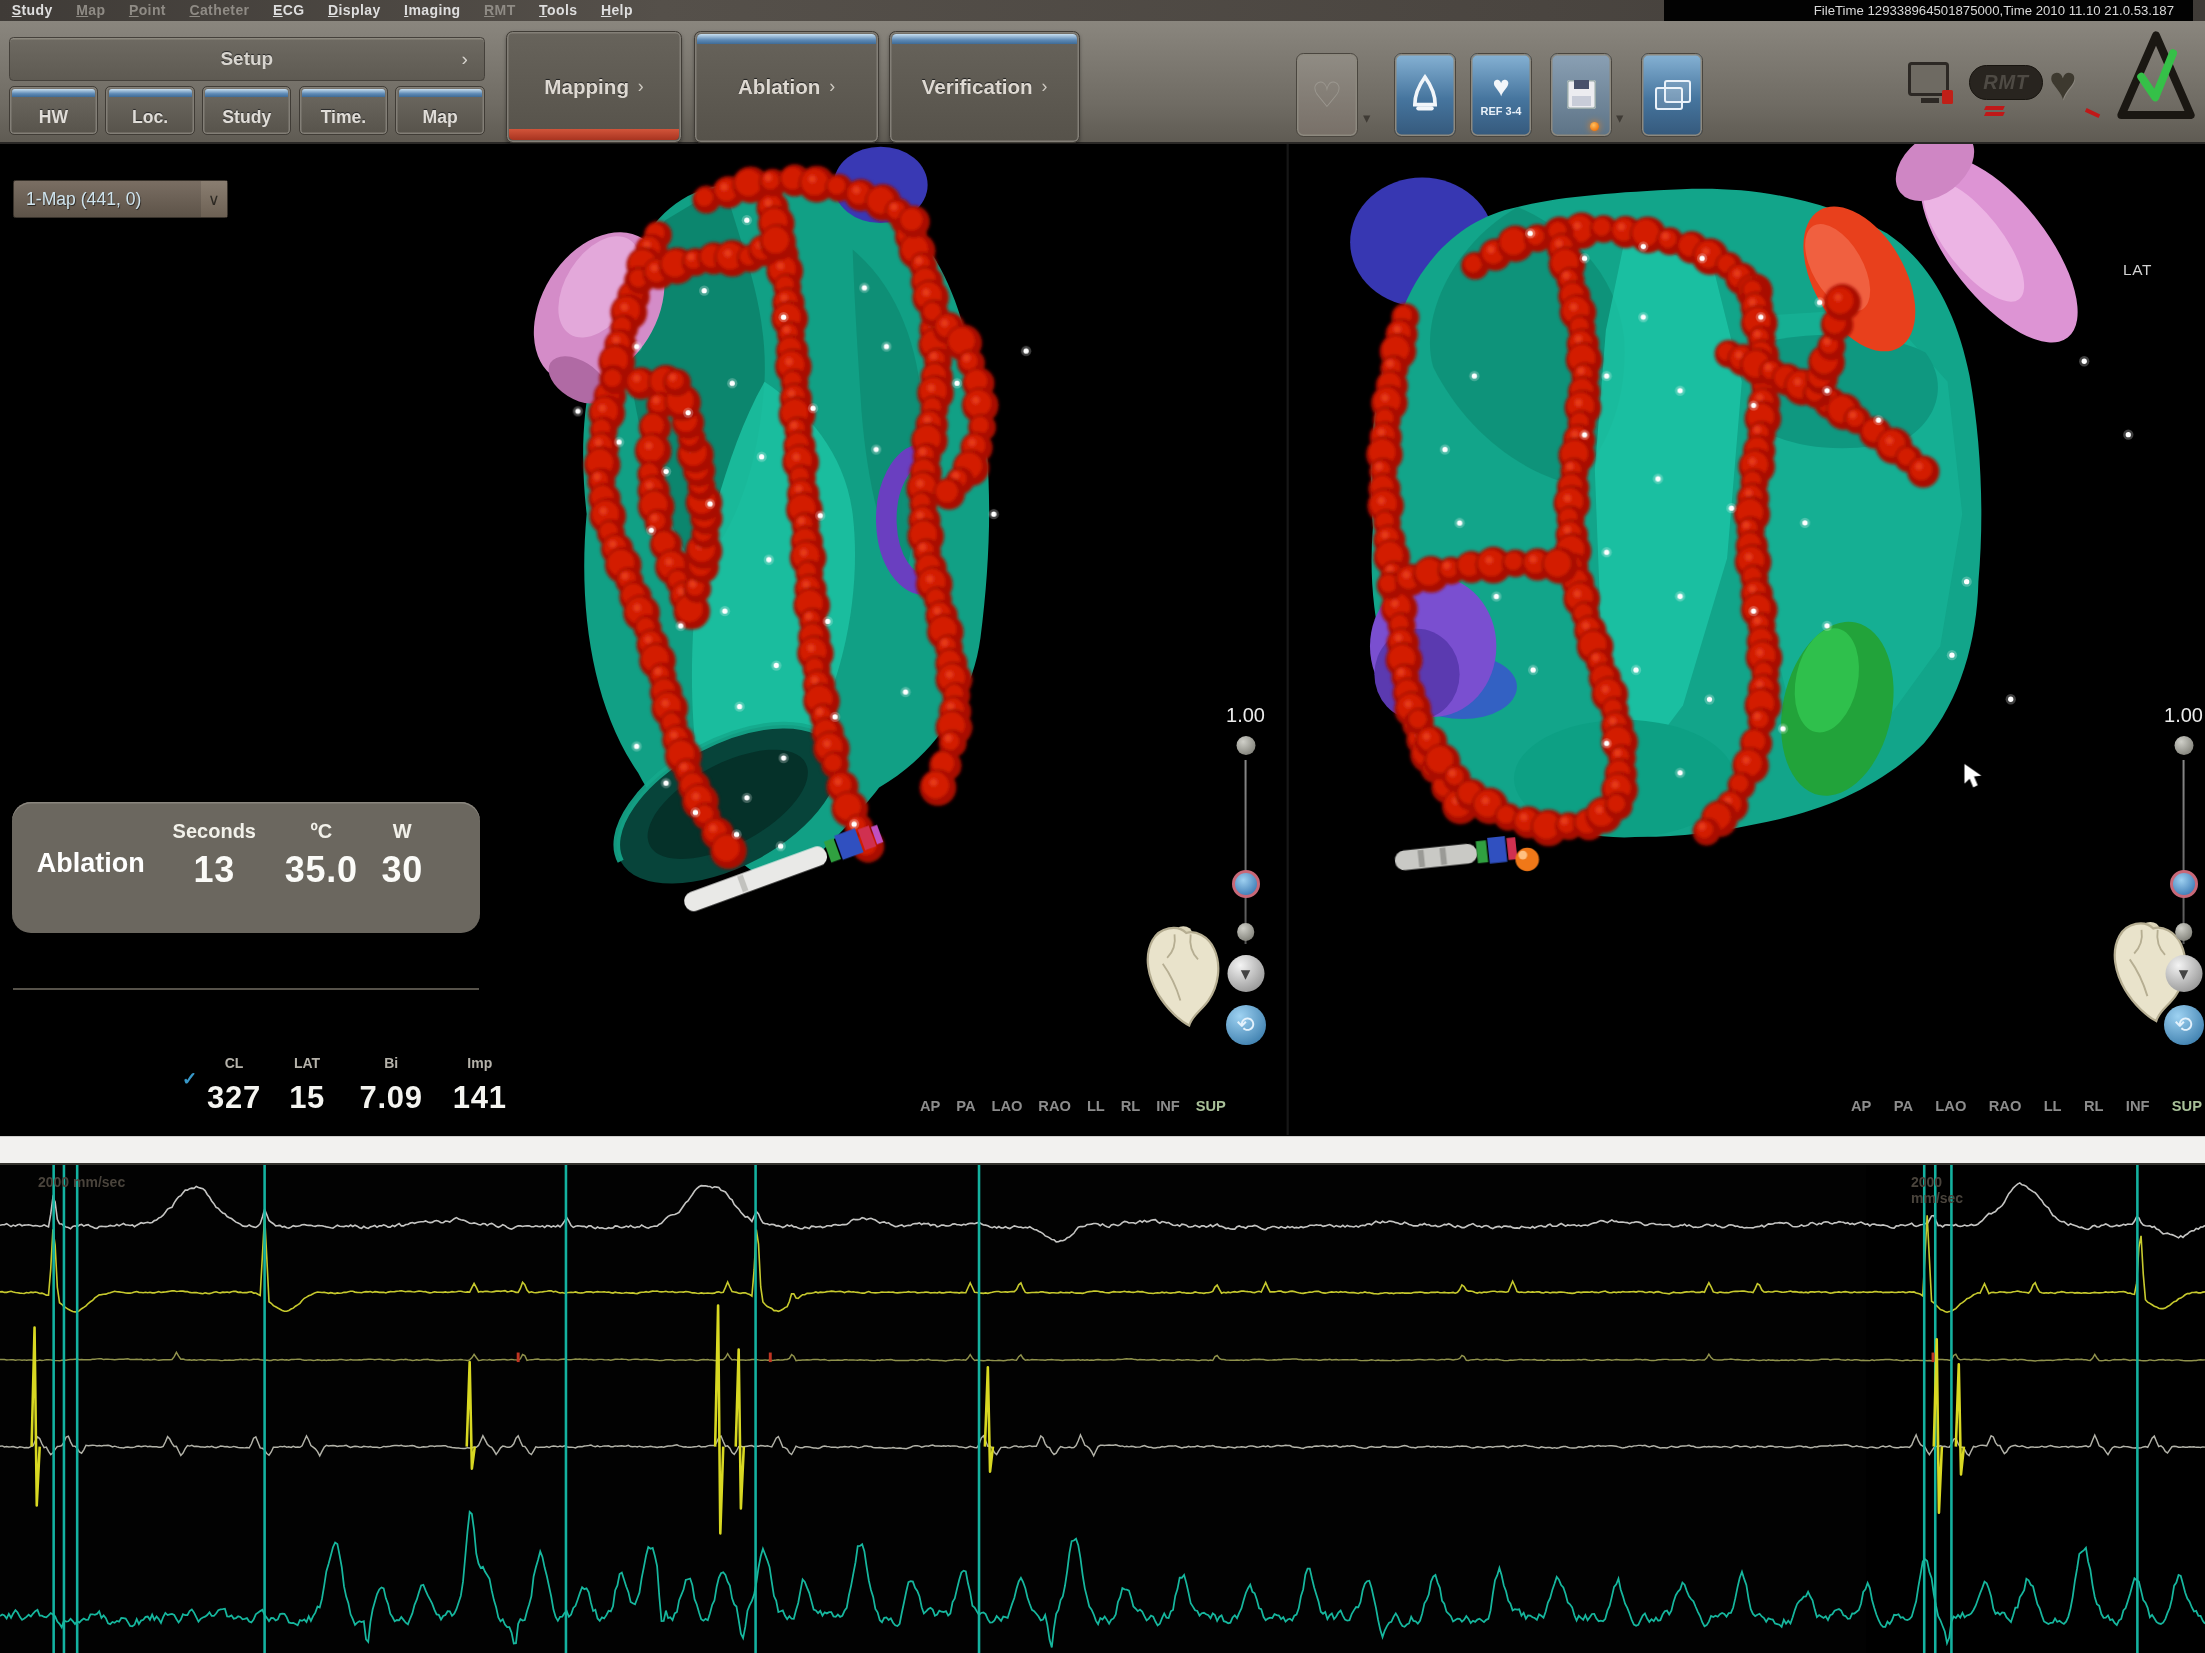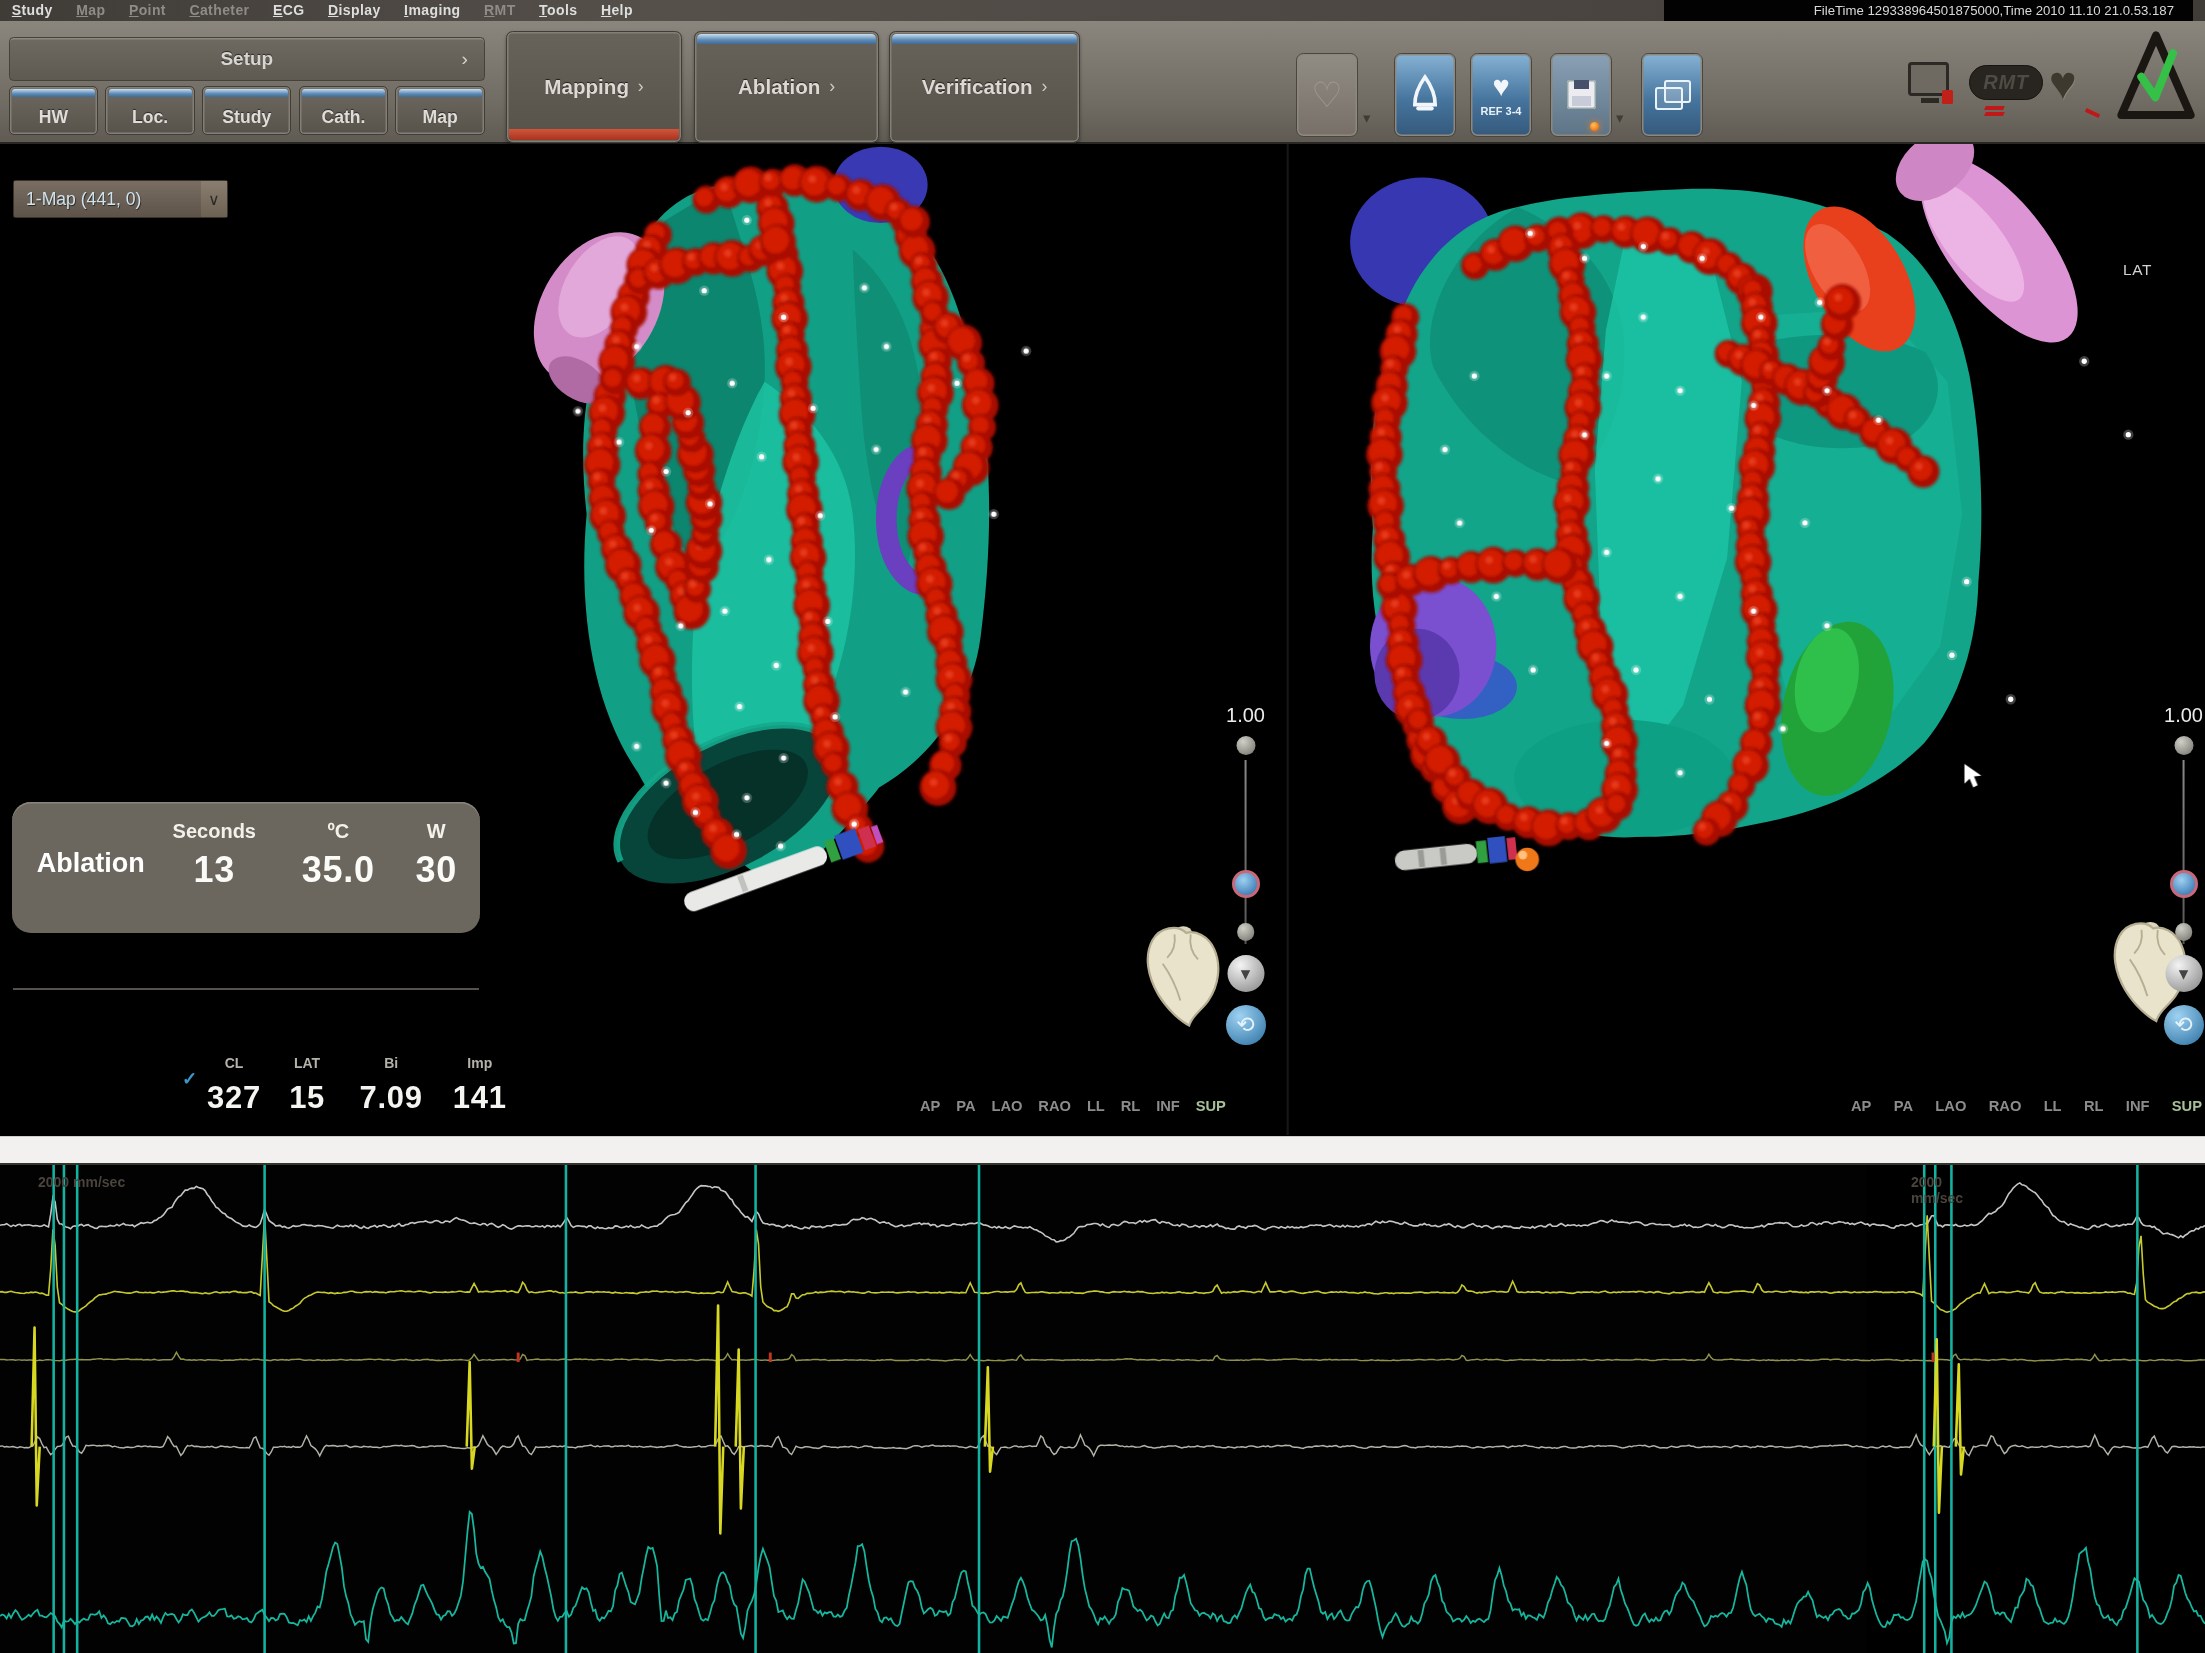--- a/index.html
+++ b/index.html
@@ -88,21 +88,21 @@
     background:linear-gradient(180deg,#7a6e63,#5d5348);border:1.5px solid #38322b;border-radius:2.2px;
     display:flex;align-items:center;box-sizing:border-box;cursor:pointer;}
   .map-select .txt{font-size:17.6px;color:#cfe4ee;padding-left:11.8px;flex:1;text-shadow:0.7px 0.7px 0.7px #2a2520;}
   .map-select .dd{width:26.5px;height:100%;display:flex;align-items:center;justify-content:center;
     font-size:16px;color:#2e2a24;background:linear-gradient(180deg,#8a7e71,#6d6154);}
   .lat-label{position:absolute;left:2123px;top:118px;font-size:15.4px;color:#d2d2d2;letter-spacing:0.7px;}
 
   .ablation-panel{position:absolute;left:11.8px;top:659px;width:468px;height:131px;background:#6b675f;
     border-radius:19px;box-shadow:inset 0 1.5px 0 #8a867e,0 2.2px 5.9px rgba(0,0,0,.6);}
   .ablation-title{position:absolute;left:25px;top:46px;font-size:27px;font-weight:bold;color:#ffffff;}
-  #ablation-cols{position:absolute;left:141px;top:7.4px;display:flex;gap:19px;justify-content:center;}
+  #ablation-cols{position:absolute;left:141px;top:7.4px;display:flex;gap:2px;justify-content:center;}
   .ab-col{text-align:center;}
   .ab-col:nth-child(1){min-width:123px;} .ab-col:nth-child(2){min-width:87px;} .ab-col:nth-child(3){min-width:71px;}
   .ab-col .lbl{font-size:20px;font-weight:bold;color:#f2f1ea;height:34px;display:flex;align-items:flex-end;justify-content:center;}
   .ab-col .val{font-size:36px;font-weight:bold;color:#fbfbf8;margin-top:5.9px;letter-spacing:0.7px;}
   .ablation-divider{position:absolute;left:13.2px;top:845px;width:466px;height:2.2px;background:#56524a;}
 
   .acquire-btn{position:absolute;left:10.3px;top:883px;width:168px;height:110px;border-radius:7.4px;
     border:2.2px solid #9ab8cc;
     background:linear-gradient(180deg,#3c6a94 0%,#6ea6cc 20%,#9cc4e0 48%,#5588b4 75%,#35608c 100%);
     display:flex;align-items:center;justify-content:center;cursor:pointer;box-sizing:border-box;}
@@ -181,21 +181,21 @@
         <div class="mini-btn">
           <div class="stripe"></div>
           <span class="lbl">Loc.</span>
         </div>
         <div class="mini-btn">
           <div class="stripe"></div>
           <span class="lbl">Study</span>
         </div>
         <div class="mini-btn">
           <div class="stripe"></div>
-          <span class="lbl">Cath.</span>
+          <span class="lbl">Time.</span>
         </div>
         <div class="mini-btn">
           <div class="stripe"></div>
           <span class="lbl">Map</span>
         </div>
       </div>
   </div>
 
   <div class="tab-btn" id="tab-mapping">
     <span class="lbl">Mapping</span>

